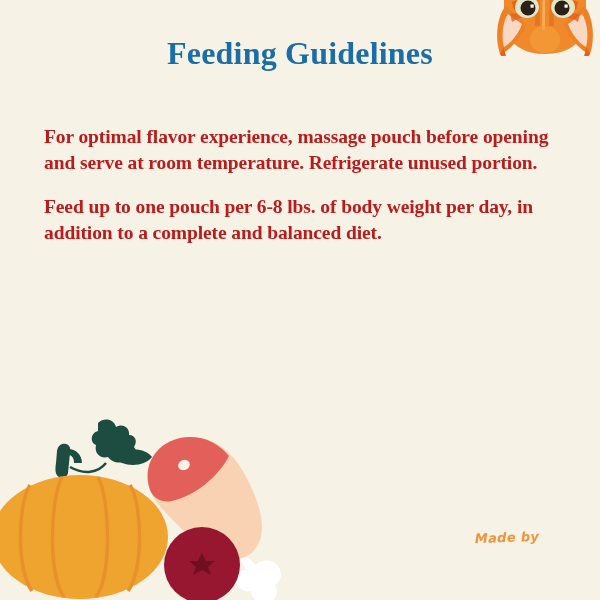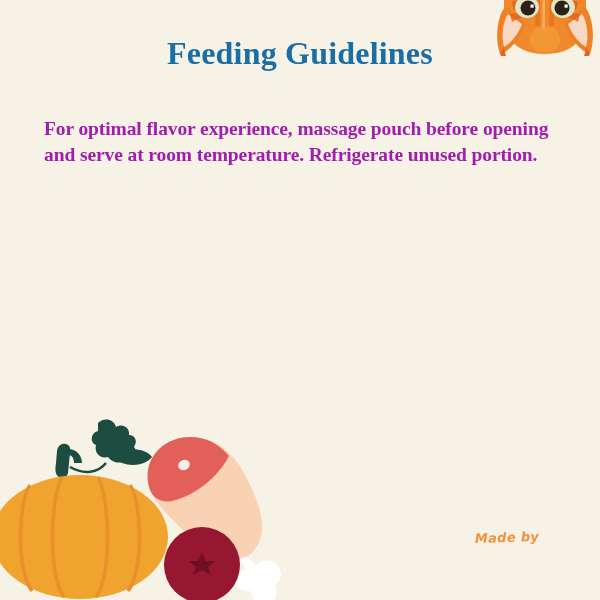--- a/index.html
+++ b/index.html
@@ -38,26 +38,26 @@
   }
 
   
   .body-copy {
     position: absolute;
     top: 108px;
     left: 44px;
     width: 516px;
   }
   .para {
-    color: #a21caf;
+    color: #b91c1c;
     font-family: "Liberation Serif", serif;
     font-weight: bold;
     font-size: 19.5px;
     line-height: 25.5px;
-    margin: 8px 0 19px 0;
+    margin: 16px 0 19px 0;
     letter-spacing: -0.1px;
   }
   .para:last-child { margin-bottom: 0; }
 
   
   .cat-wrap {
     position: absolute;
     top: 0;
     right: 0;
     width: 110px;
@@ -120,20 +120,21 @@
 </style>
 </head>
 <body>
 
 <div id="page">
 
   <div class="page-title">Feeding Guidelines</div>
 
   <div class="body-copy">
     <p class="para">For optimal flavor experience, massage pouch before opening and serve at room temperature. Refrigerate unused portion.</p>
+    <p class="para">Feed up to one pouch per 6-8 lbs. of body weight per day, in addition to a complete and balanced diet.</p>
   </div>
 
   <div class="cat-wrap">
     <svg width="110" height="66" viewBox="0 0 110 66">
 
       <path d="M14 -34 C14 -52 96 -52 96 -34 L96 16 C96 40 82 54 55 54 C28 54 14 40 14 16 Z" fill="#F0892B"></path>
 
       <path d="M16 6 C8 14 4 36 10 54 C18 52 30 40 36 24 Z" fill="#ED8124"></path>
       <path d="M18 14 C13 21 11 36 14 47 C20 44 28 35 32 24 Z" fill="#FAD9C4"></path>
       <path d="M10 54 C12 58 16 62 20 64 C17 58 15 56 14 47 Z" fill="#E4611F"></path>

